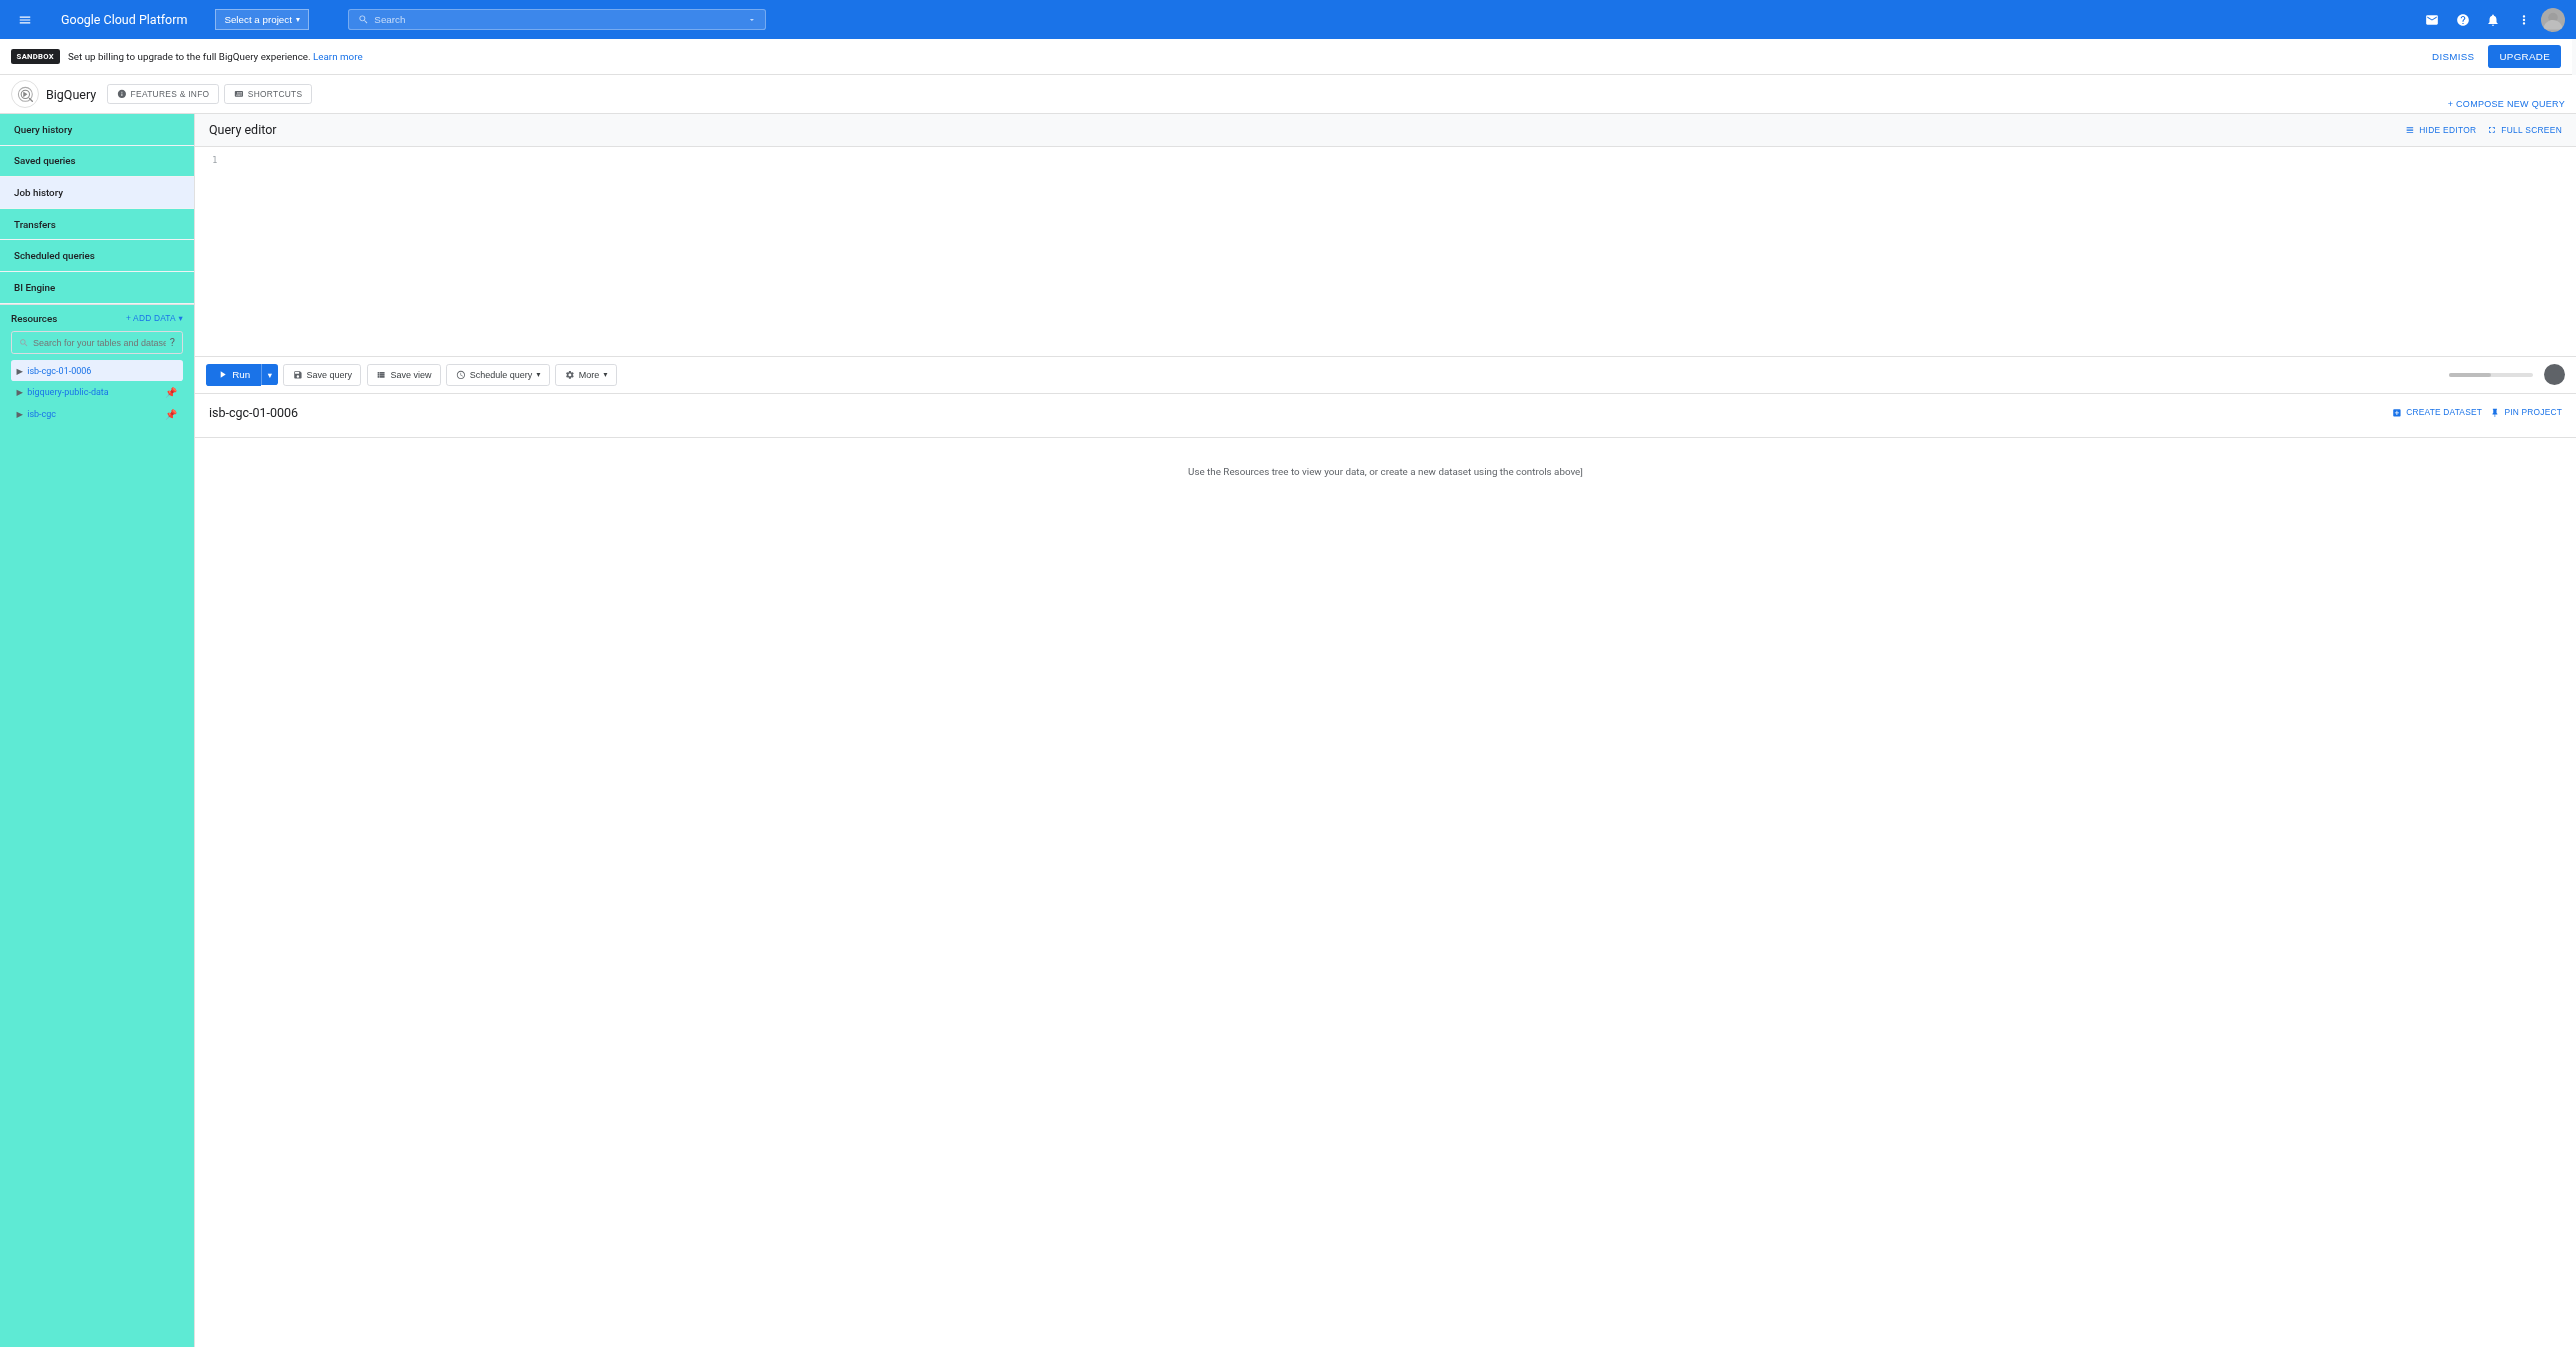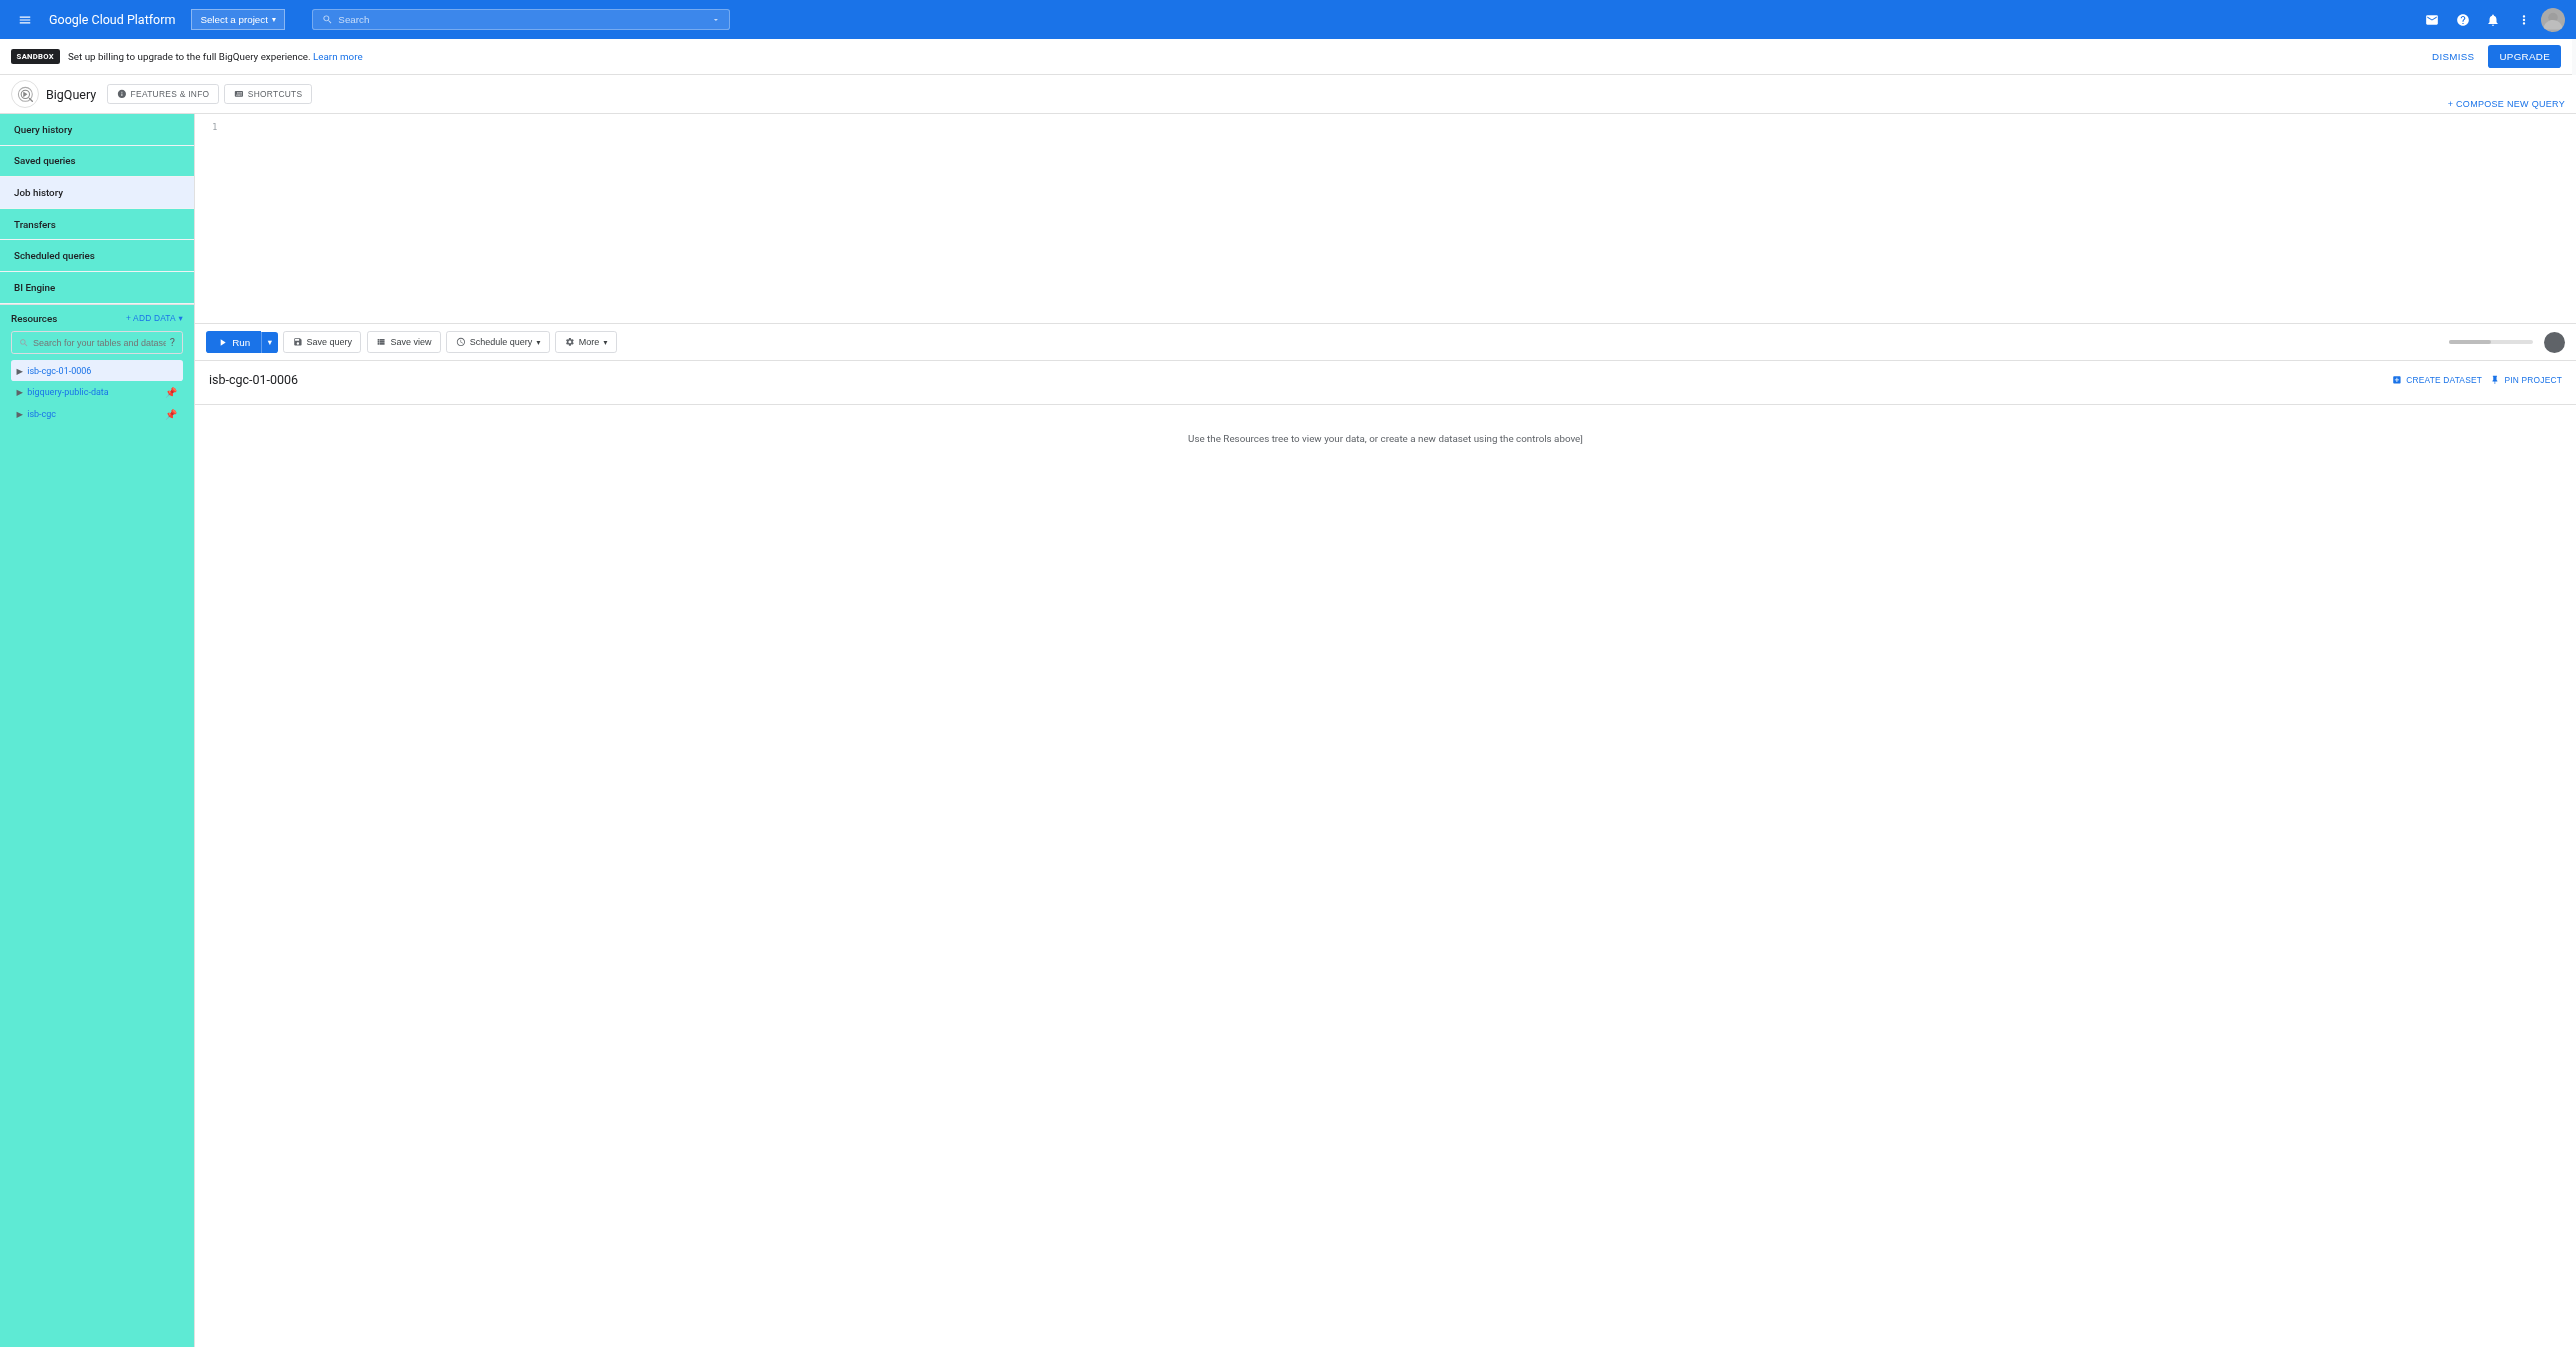--- a/index.html
+++ b/index.html
@@ -5,21 +5,21 @@
     * { box-sizing: border-box; margin: 0; padding: 0; }
     body { font-family: 'Roboto', Arial, sans-serif; font-size: 9.8px; color: #202124; background: #f8f9fa; }
 
     
     .top-nav {
       background: #1a73e8;
       height: 39px;
       display: flex;
       align-items: center;
       padding: 0 11px;
-      gap: 10px;
+      gap: 22px;
       position: fixed;
       top: 0; left: 0; right: 0;
       z-index: 100;
     }
     .hamburger-icon { color: white; font-size: 14px; cursor: pointer; padding: 5.6px; }
     .app-title { color: white; font-size: 12.5px; font-weight: 400; white-space: nowrap; }
     .project-selector {
       display: flex; align-items: center; gap: 4.2px;
       background: rgba(255,255,255,0.15);
       border: 0.7px solid rgba(255,255,255,0.4);
@@ -532,20 +532,37 @@
       <div class="tree-item" style="padding-left:5.6px;">
         <span class="chevron expand-icon">▶</span>
         <span class="item-label">isb-cgc</span>
         <span class="pin-icon">📌</span>
       </div>
     </div>
   </aside>
 
   <main class="main-content">
 
+    <div class="query-editor-header">
+      <span class="query-editor-title">Query editor</span>
+      <div class="query-editor-actions">
+        <button class="editor-action-btn">
+          <svg width="9.8" height="9.8" viewBox="0 0 24 24" fill="#1a73e8">
+            <path d="M4 15h16v-2H4v2zm0 4h16v-2H4v2zm0-8h16V9H4v2zm0-6v2h16V5H4z"></path>
+          </svg>
+          <span>HIDE EDITOR</span>
+        </button>
+        <button class="editor-action-btn">
+          <svg width="9.8" height="9.8" viewBox="0 0 24 24" fill="#1a73e8">
+            <path d="M7 14H5v5h5v-2H7v-3zm-2-4h2V7h3V5H5v5zm12 7h-3v2h5v-5h-2v3zM14 5v2h3v3h2V5h-5z"></path>
+          </svg>
+          <span>FULL SCREEN</span>
+        </button>
+      </div>
+    </div>
 
     <div class="code-area">
       <div class="line-numbers">
         <div>1</div>
       </div>
       <textarea class="code-input" style="height: 209px;"></textarea>
     </div>
 
     <div class="toolbar">
       <div class="run-btn-group">

